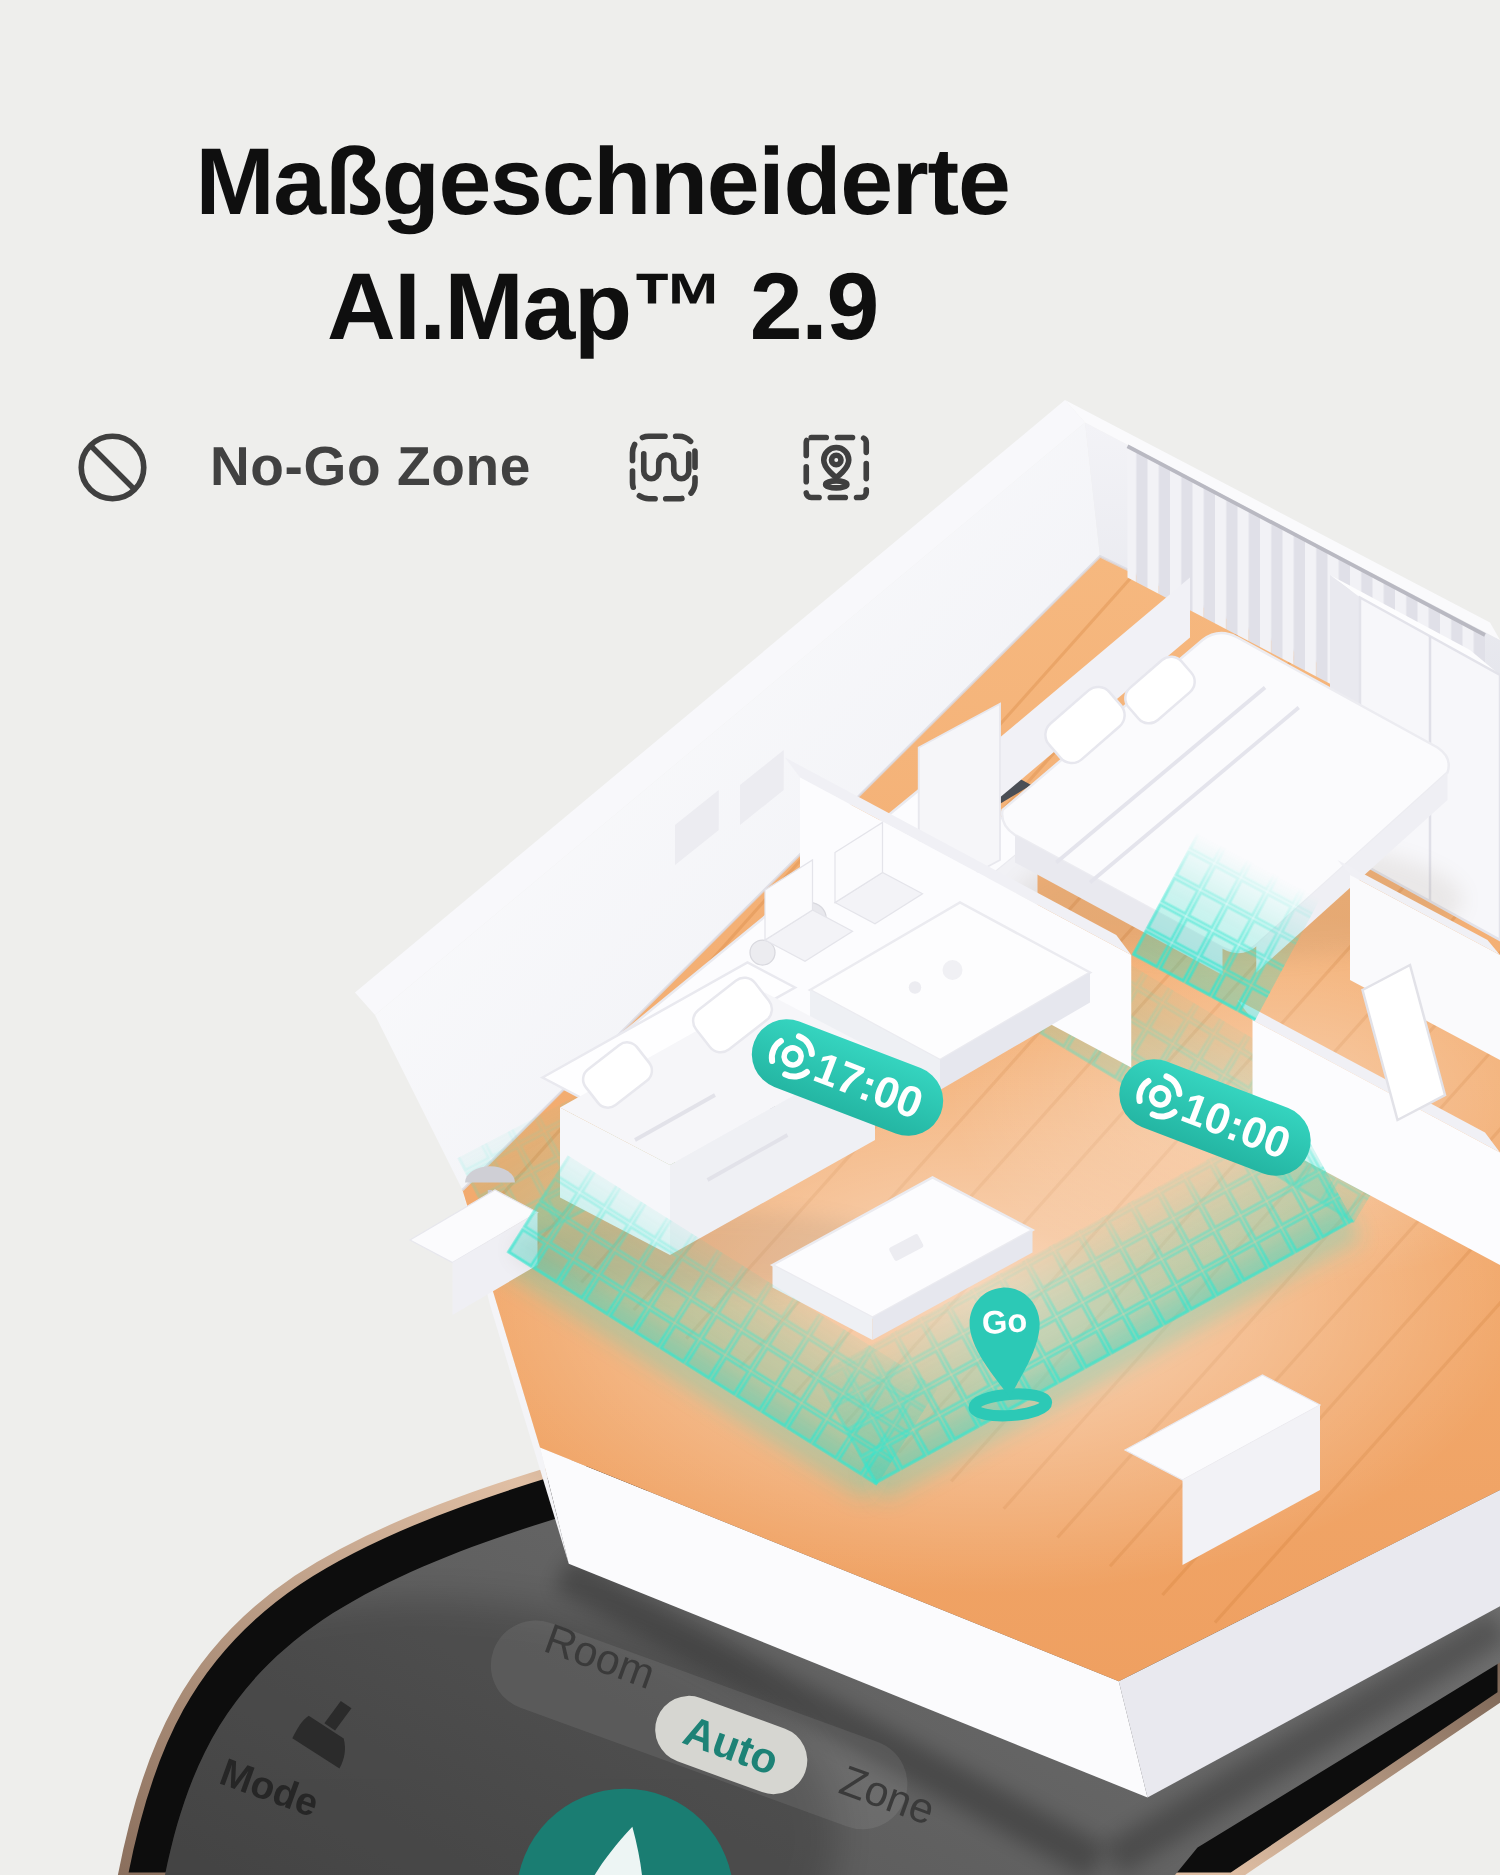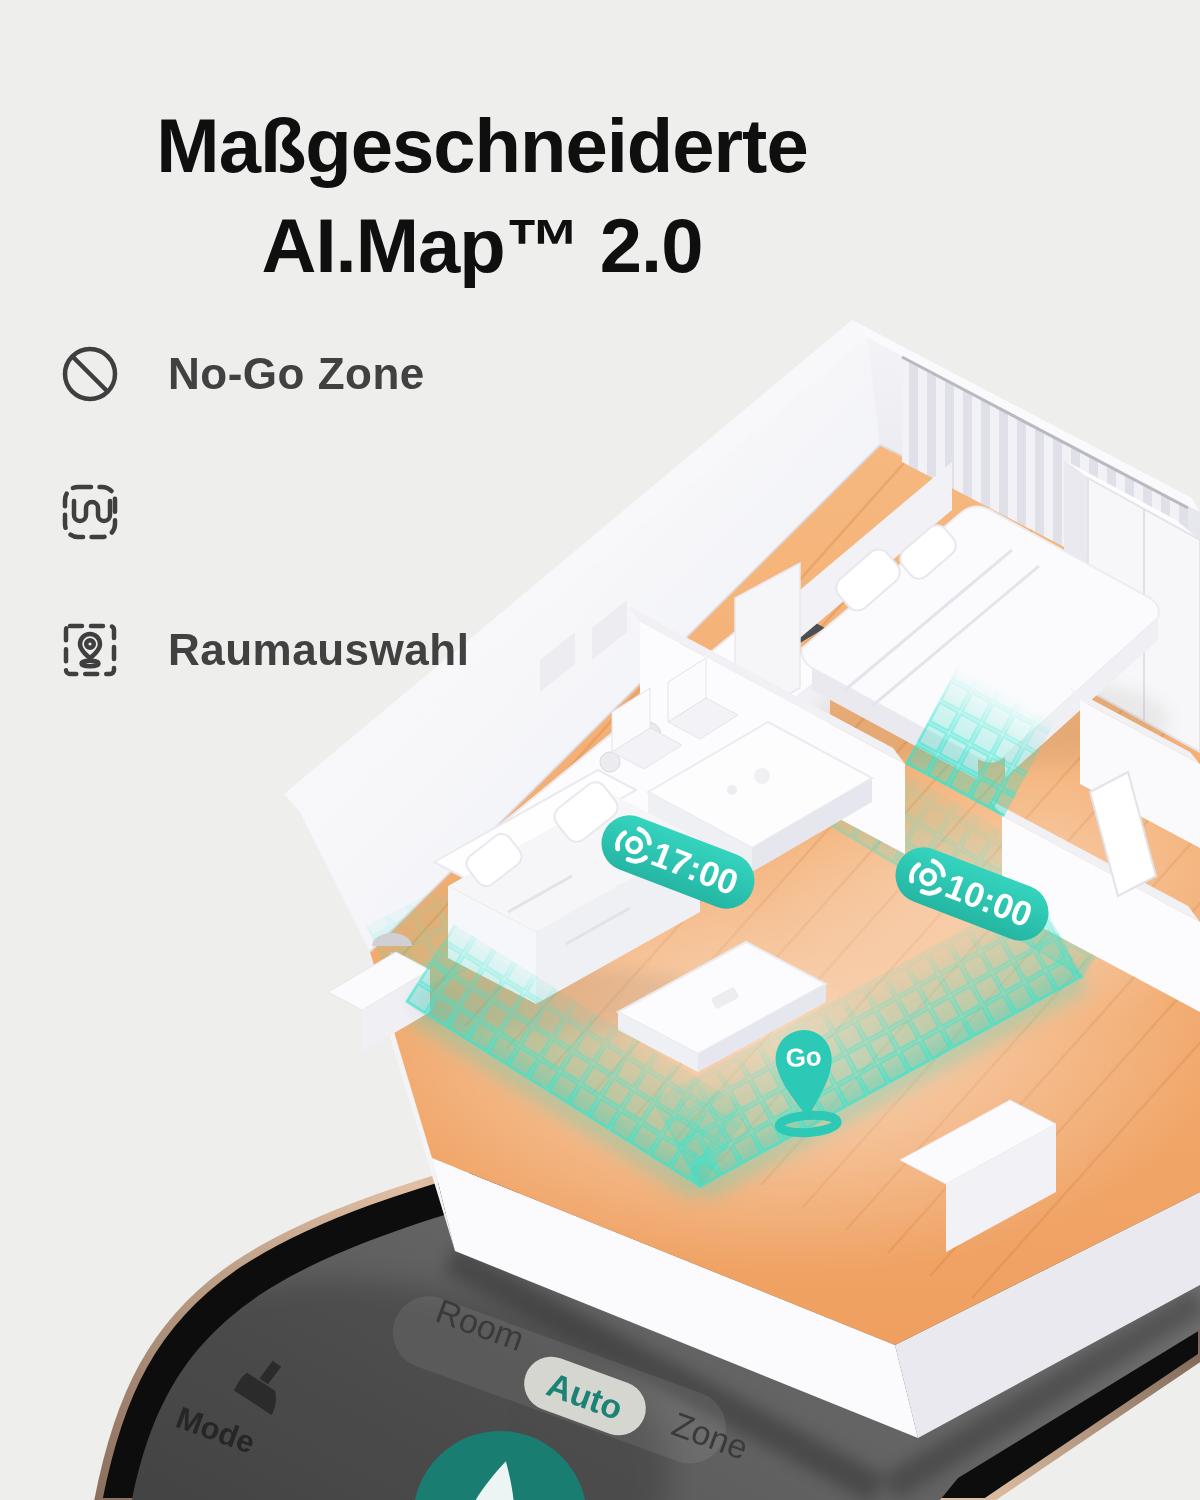--- a/index.html
+++ b/index.html
@@ -1,21 +1,21 @@
 <!DOCTYPE html>
 <html><head>
 <meta charset="utf-8">
 <style>
   html,body{margin:0;padding:0;}
   .canvas{position:relative;width:1200px;height:1500px;background:#eeeeec;overflow:hidden;
           font-family:"Liberation Sans", sans-serif;}
   .scene{position:absolute;left:0;top:0;}
   .title-block{position:absolute;left:0;top:96px;width:964px;text-align:center;color:#0f0f0f;z-index:5;}
   .title-line{font-size:76px;font-weight:800;letter-spacing:-1px;line-height:1.32;}
-  .features{position:absolute;left:58px;top:342px;display:flex;flex-direction:column;gap:74px;z-index:5;}
+  .features{position:absolute;left:58px;top:342px;display:flex;gap:74px;z-index:5;}
   .feature-row{display:flex;align-items:center;gap:46px;}
   .feature-row svg{flex:0 0 auto;}
   .feature-label{font-size:44px;font-weight:700;color:#414141;letter-spacing:.5px;white-space:nowrap;}
   .fi{stroke:#3f3f3f;stroke-width:4.5;fill:none;stroke-linecap:round;stroke-linejoin:round;}
   text{font-family:"Liberation Sans", sans-serif;}
 </style>
 </head>
 <body>
 
 <div class="canvas">
@@ -304,21 +304,21 @@
     </g>
     <g transform="translate(806,1092) rotate(-4)">
       <ellipse cx="0" cy="32" rx="29" ry="8.5" fill="none" stroke="#2cc9b6" stroke-width="9"></ellipse>
       <path d="M0,-62 C16,-62 28,-49 28,-33 C28,-12 7,14 0,26 C-7,14 -28,-12 -28,-33 C-28,-49 -16,-62 0,-62 Z" fill="#2cc9b6"></path>
       <text x="0" y="-26" text-anchor="middle" font-size="26" font-weight="700" fill="#ffffff">Go</text>
     </g>
   </svg>
 
   <div class="title-block">
     <div class="title-line">Maßgeschneiderte</div>
-    <div class="title-line">AI.Map™ 2.0</div>
+    <div class="title-line">AI.Map™ 2.9</div>
   </div>
 
   <div class="features">
 
     <div class="feature-row">
       <svg width="64" height="64" viewBox="0 0 64 64">
         <g class="fi">
             <circle cx="32" cy="32" r="25"></circle>
             <line x1="15.5" y1="15.5" x2="48.5" y2="48.5"></line>
           </g>
@@ -337,18 +337,17 @@
 
     <div class="feature-row">
       <svg width="64" height="64" viewBox="0 0 64 64">
         <g class="fi">
           <rect x="8" y="8" width="48" height="48" rx="4" stroke-dasharray="12 9"></rect>
           <path d="M32,16 a10,10 0 0 1 10,10 c0,7 -10,14 -10,14 s-10,-7 -10,-14 a10,10 0 0 1 10,-10 Z"></path>
           <circle cx="32" cy="26" r="3.8"></circle>
           <ellipse cx="32" cy="45.5" rx="8.5" ry="2.8"></ellipse>
         </g>
       </svg>
-      <span class="feature-label">Raumauswahl</span>
     </div>
 
   </div>
 
 </div>
 
 </body></html>

